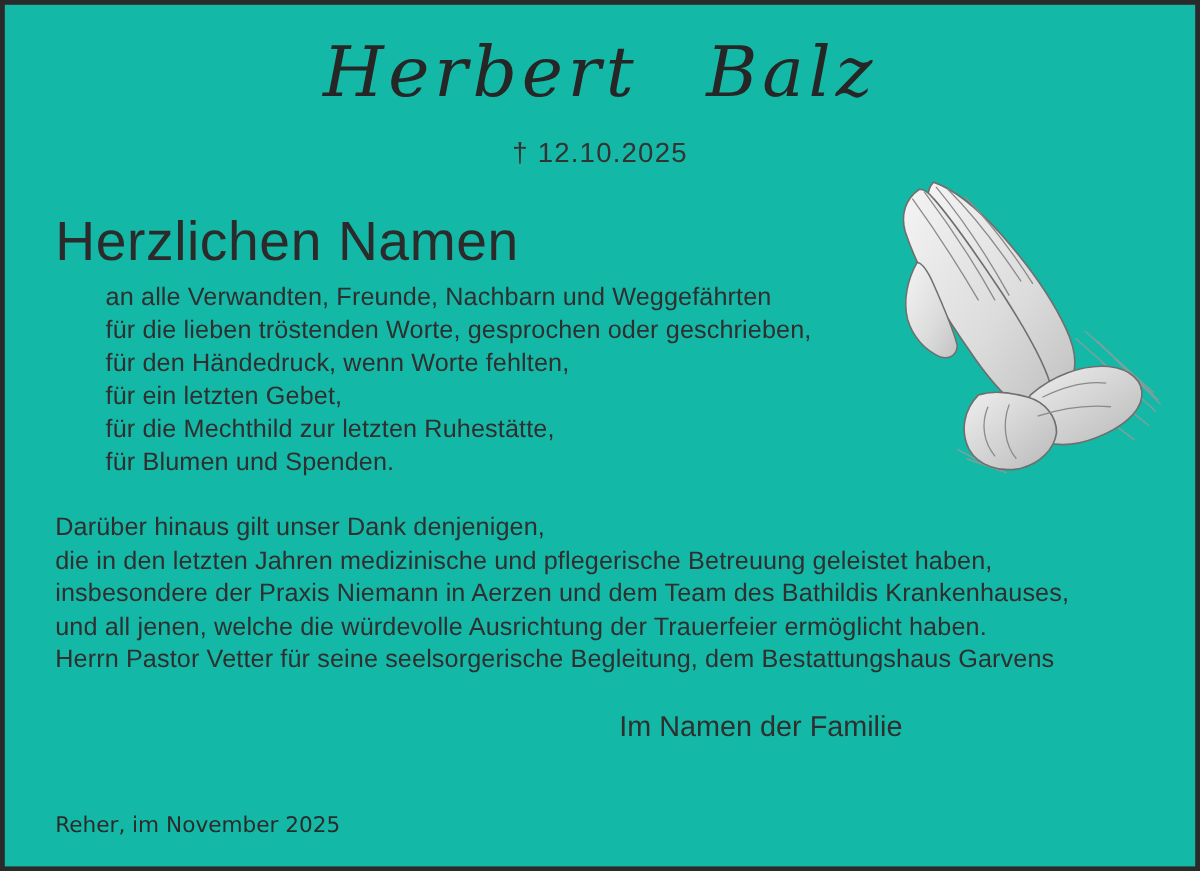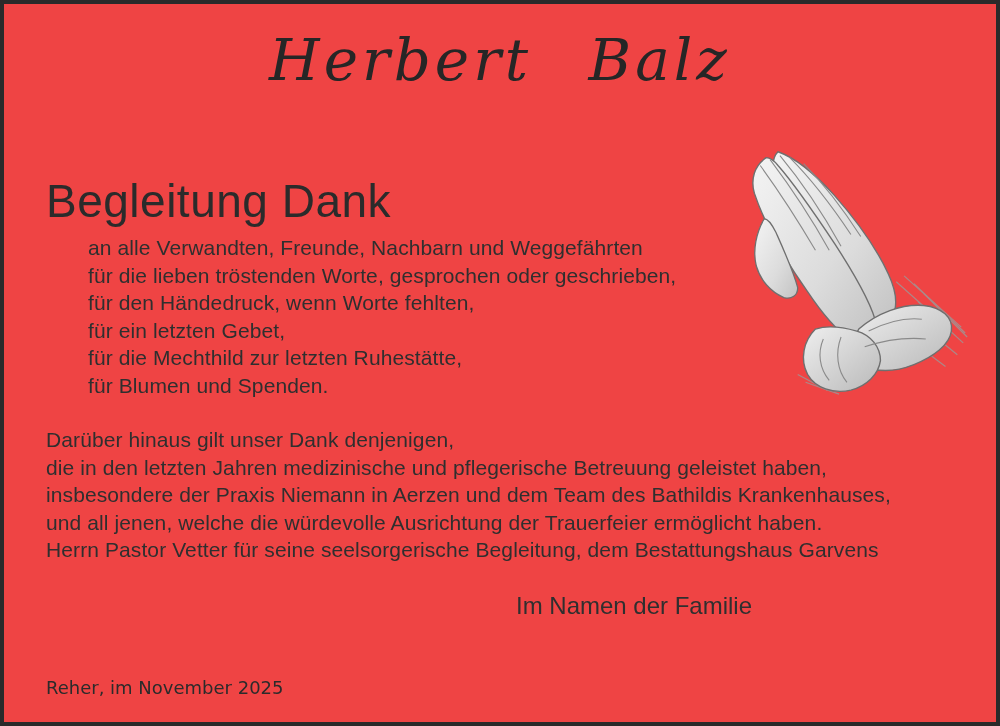--- a/index.html
+++ b/index.html
@@ -7,21 +7,21 @@
     padding: 0;
     background: #ffffff;
     font-family: "Liberation Sans", sans-serif;
   }
   .notice {
     position: relative;
     width: 1000px;
     height: 726px;
     box-sizing: border-box;
     border: 4px solid #2a2a2a;
-    background: #ef4444;
+    background: #14b8a6;
     color: #2d2d2d;
     overflow: hidden;
   }
   .title {
     position: absolute;
     top: 22px;
     left: 0;
     width: 100%;
     text-align: center;
     font-family: "DejaVu Serif", serif;
@@ -98,20 +98,21 @@
     color: #2b2b2b;
   }
 </style>
 </head>
 <body>
 
 <div class="notice">
 
   <h1 class="title">Herbert Balz</h1>
 
+  <p class="death-date">† 12.10.2025</p>
 
   <svg class="hands" viewBox="0 0 250 270" xmlns="http://www.w3.org/2000/svg" aria-hidden="true">
     <defs>
       <linearGradient id="gHand" x1="0" y1="0" x2="1" y2="1">
         <stop offset="0" stop-color="#f4f4f4"></stop>
         <stop offset="0.6" stop-color="#dcdcdc"></stop>
         <stop offset="1" stop-color="#c2c2c2"></stop>
       </linearGradient>
       <linearGradient id="gCuff" x1="0" y1="0" x2="1" y2="1">
         <stop offset="0" stop-color="#efefef"></stop>
@@ -150,21 +151,21 @@
 
     <path d="M96,196 C84,208 80,226 88,242 C96,256 114,262 132,258 C148,254 160,242 162,228 C162,214 152,202 138,198 C124,194 108,192 96,196 Z" fill="url(#gCuff)" stroke="#6f6f6f" stroke-width="1.4"></path>
     <g stroke="#8a8a8a" stroke-width="1.1" fill="none">
       <path d="M150,198 C166,190 186,184 204,186"></path>
       <path d="M146,214 C164,208 186,204 208,206"></path>
       <path d="M104,206 C98,220 100,236 110,248"></path>
       <path d="M122,204 C116,220 118,238 128,250"></path>
     </g>
   </svg>
 
-  <h2 class="headline">Begleitung Dank</h2>
+  <h2 class="headline">Herzlichen Namen</h2>
 
   <div class="para para-1">
     <div class="line">an alle Verwandten, Freunde, Nachbarn und Weggefährten</div>
     <div class="line">für die lieben tröstenden Worte, gesprochen oder geschrieben,</div>
     <div class="line">für den Händedruck, wenn Worte fehlten,</div>
     <div class="line">für ein letzten Gebet,</div>
     <div class="line">für die Mechthild zur letzten Ruhestätte,</div>
     <div class="line">für Blumen und Spenden.</div>
   </div>
 

